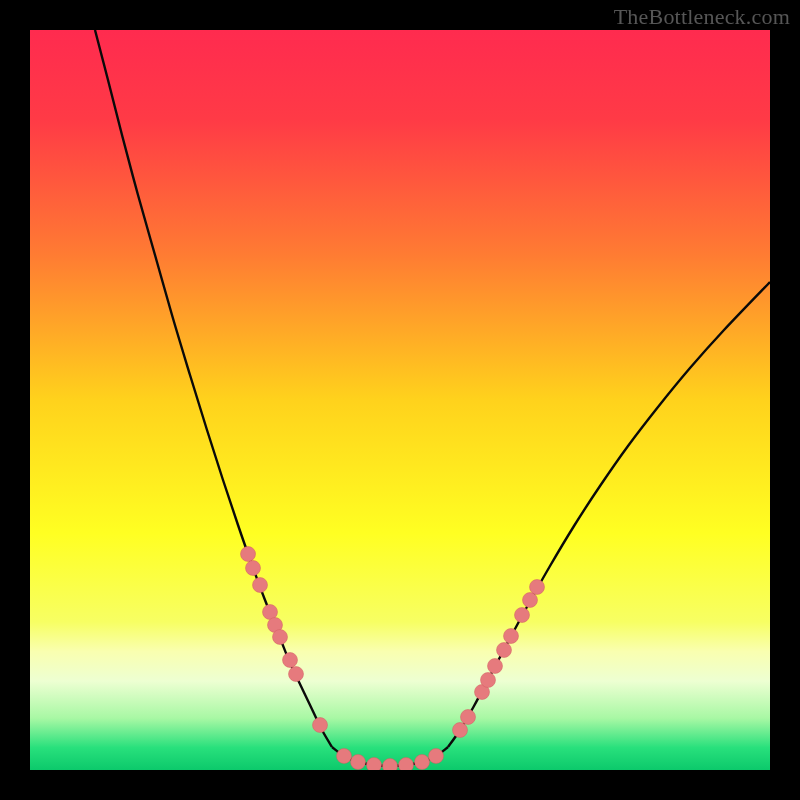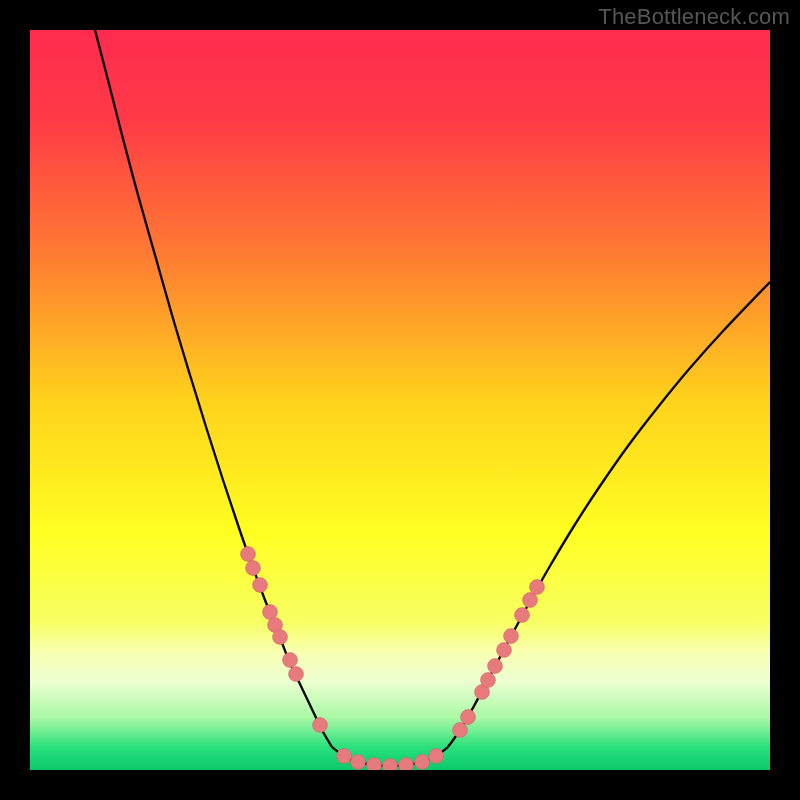--- a/index.html
+++ b/index.html
@@ -18,21 +18,21 @@
     height: 740px;
   }
   .gradient {
     position: absolute;
     left: 0; top: 0; width: 100%; height: 100%;
   }
   .attribution {
     position: absolute;
     top: 4px;
     right: 10px;
-    font-family: Liberation Sans, sans-serif;
+    font-family: Liberation Serif, serif;
     font-size: 22px;
     color: #565656;
     letter-spacing: 0.2px;
   }
   svg.curves {
     position: absolute;
     left: 0; top: 0;
   }
 </style>
 </head>

